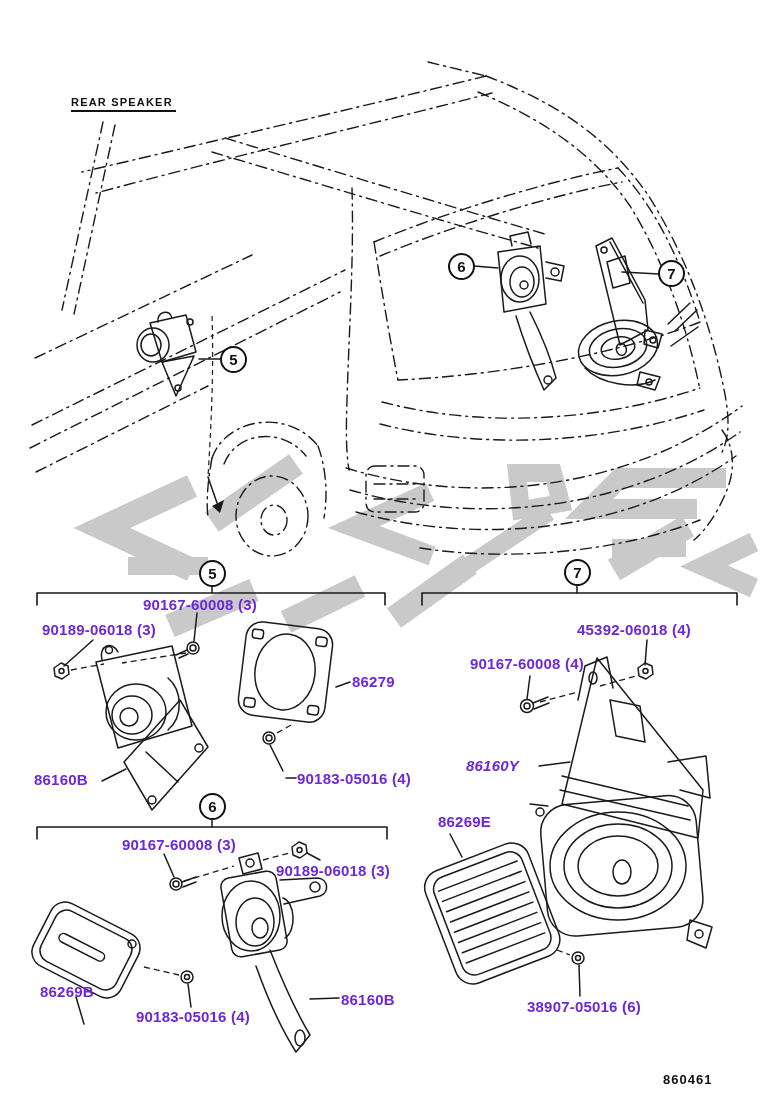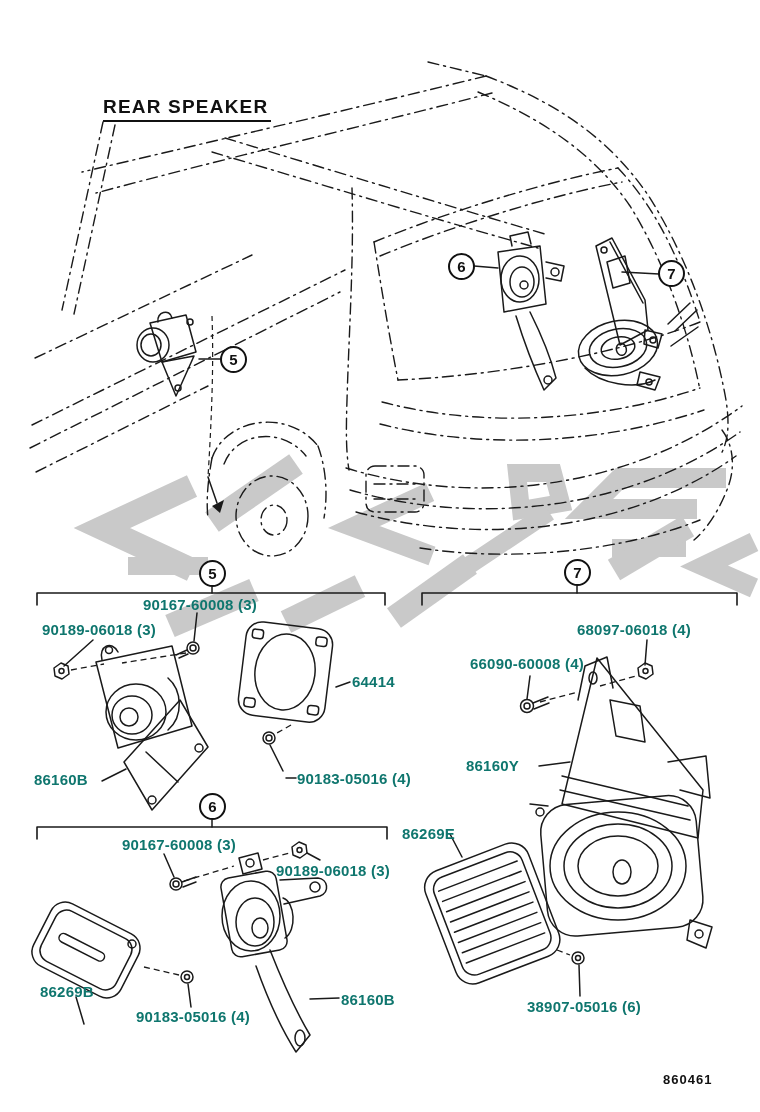--- a/index.html
+++ b/index.html
@@ -10,25 +10,25 @@
   .art{position:absolute;left:0;top:0;width:760px;height:1112px;}
   
   .wm{stroke:#c9c9c9;stroke-width:24;fill:none;stroke-linecap:butt;}
   .vd{stroke:#1a1a1a;stroke-width:1.4;fill:none;stroke-dasharray:11 5 2 5;stroke-linecap:round;}
   .vt{stroke:#1a1a1a;stroke-width:1.2;fill:none;stroke-dasharray:5 4;}
   .sp{stroke:#1a1a1a;stroke-width:1.5;fill:none;stroke-linejoin:round;stroke-linecap:round;}
   .ldd{stroke:#1a1a1a;stroke-width:1.3;fill:none;stroke-dasharray:6 4;}
   
   .lbl{
     position:absolute;font-size:15px;font-weight:700;letter-spacing:.2px;
-    white-space:nowrap;line-height:16px;color:#0f766e;
+    white-space:nowrap;line-height:16px;color:#6d28d9;
   }
   .title{
-    position:absolute;left:71px;top:96px;font-size:19px;font-weight:700;
-    letter-spacing:1.2px;border-bottom:2px solid #111;padding:0 3px 2px 0;margin-left:32px;
+    position:absolute;left:71px;top:96px;font-size:11px;font-weight:700;
+    letter-spacing:1.2px;border-bottom:2px solid #111;padding:0 3px 2px 0;
   }
   .figcode{
     position:absolute;left:663px;top:1072px;font-size:13px;font-weight:700;letter-spacing:1px;
   }
   .callout{
     position:absolute;width:27px;height:27px;box-sizing:border-box;
     border:2px solid #111;border-radius:50%;background:#fff;
     display:flex;align-items:center;justify-content:center;
     font-size:15px;font-weight:700;
   }
@@ -272,30 +272,30 @@
   <div class="callout" style="left:220px;top:346px;">5</div>
   <div class="callout" style="left:448px;top:253px;">6</div>
   <div class="callout" style="left:658px;top:260px;">7</div>
 
   <div class="callout" style="left:199px;top:560px;">5</div>
   <div class="callout" style="left:199px;top:793px;">6</div>
   <div class="callout" style="left:564px;top:559px;">7</div>
 
   <div class="lbl" style="left:143px;top:597px;">90167-60008 (3)</div>
   <div class="lbl" style="left:42px;top:622px;">90189-06018 (3)</div>
-  <div class="lbl" style="left:352px;top:674px;">64414</div>
+  <div class="lbl" style="left:352px;top:674px;">86279</div>
   <div class="lbl" style="left:34px;top:772px;">86160B</div>
   <div class="lbl" style="left:297px;top:771px;">90183-05016 (4)</div>
 
   <div class="lbl" style="left:122px;top:837px;">90167-60008 (3)</div>
   <div class="lbl" style="left:276px;top:863px;">90189-06018 (3)</div>
   <div class="lbl" style="left:341px;top:992px;">86160B</div>
   <div class="lbl" style="left:40px;top:984px;">86269B</div>
   <div class="lbl" style="left:136px;top:1009px;">90183-05016 (4)</div>
 
-  <div class="lbl" style="left:577px;top:622px;">68097-06018 (4)</div>
-  <div class="lbl" style="left:470px;top:656px;">66090-60008 (4)</div>
-  <div class="lbl" style="left:466px;top:758px;">86160Y</div>
-  <div class="lbl" style="left:402px;top:814px;margin-top:12px;">86269E</div>
+  <div class="lbl" style="left:577px;top:622px;">45392-06018 (4)</div>
+  <div class="lbl" style="left:470px;top:656px;">90167-60008 (4)</div>
+  <div class="lbl" style="left:466px;top:758px;font-style:italic;">86160Y</div>
+  <div class="lbl" style="left:438px;top:814px;">86269E</div>
   <div class="lbl" style="left:527px;top:999px;">38907-05016 (6)</div>
 
   <div class="figcode">860461</div>
 </div>
 
 </body></html>

